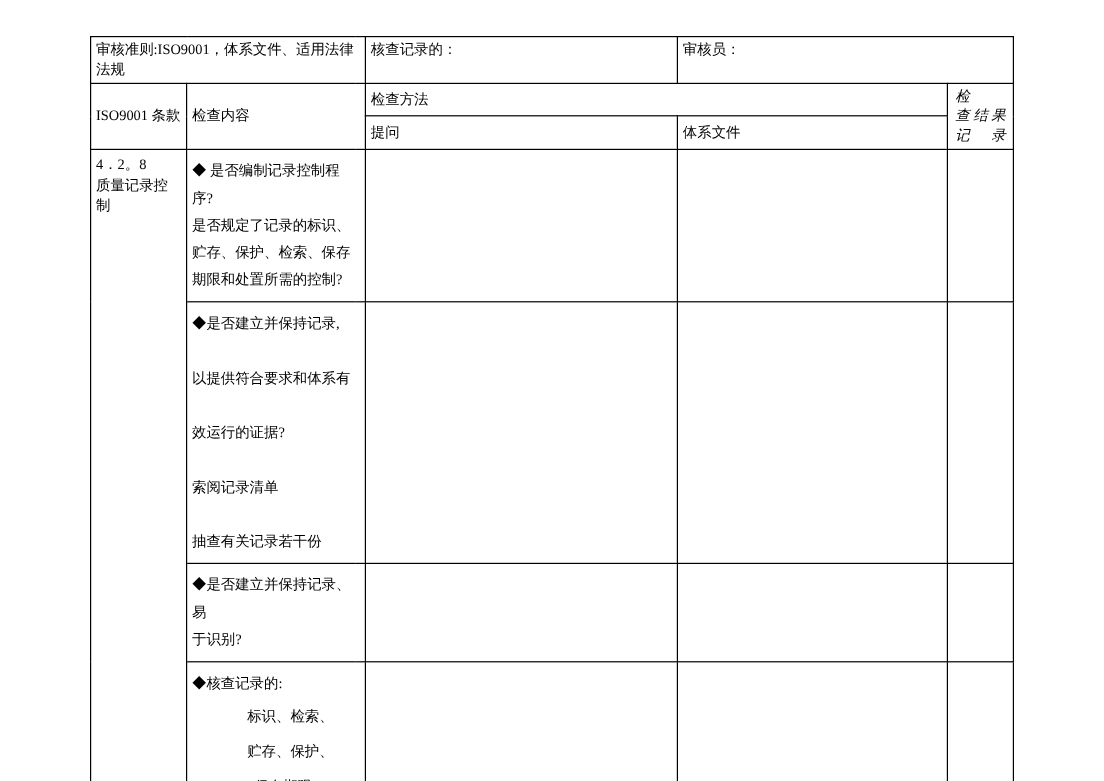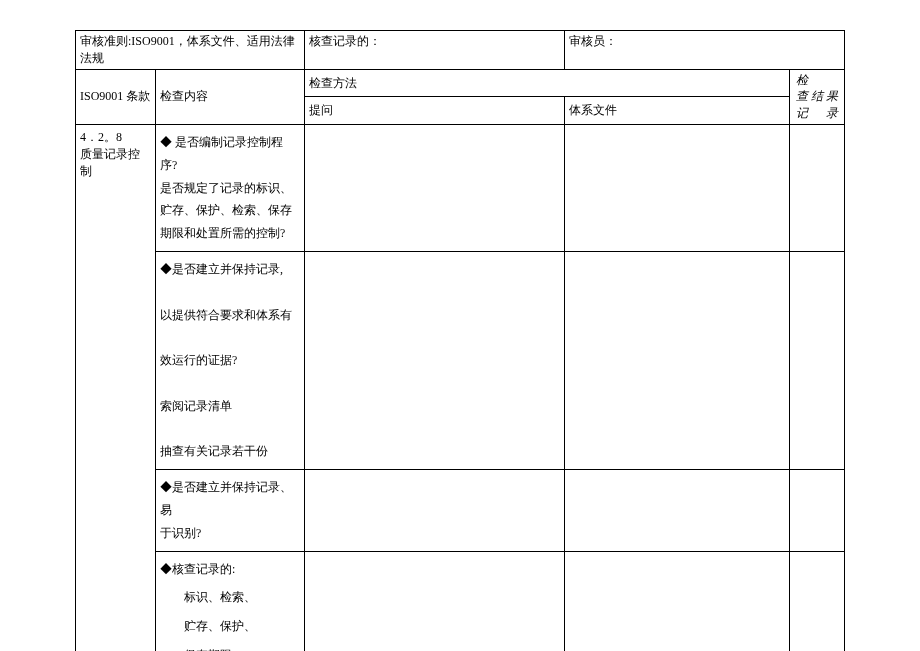--- a/index.html
+++ b/index.html
@@ -35,20 +35,21 @@
     .content-cell {
       padding: 6px 4px;
       line-height: 1.9;
       margin-top: 28px;
     }
     .clause-cell {
       padding: 4px;
     }
     .indent {
       padding-left: 24px;
+      text-align: center;
     }
     .result-header {
       text-align: justify;
       text-align-last: justify;
       vertical-align: middle;
       padding: 2px 6px;
       font-style: italic;
     }
   </style>
 </head>

